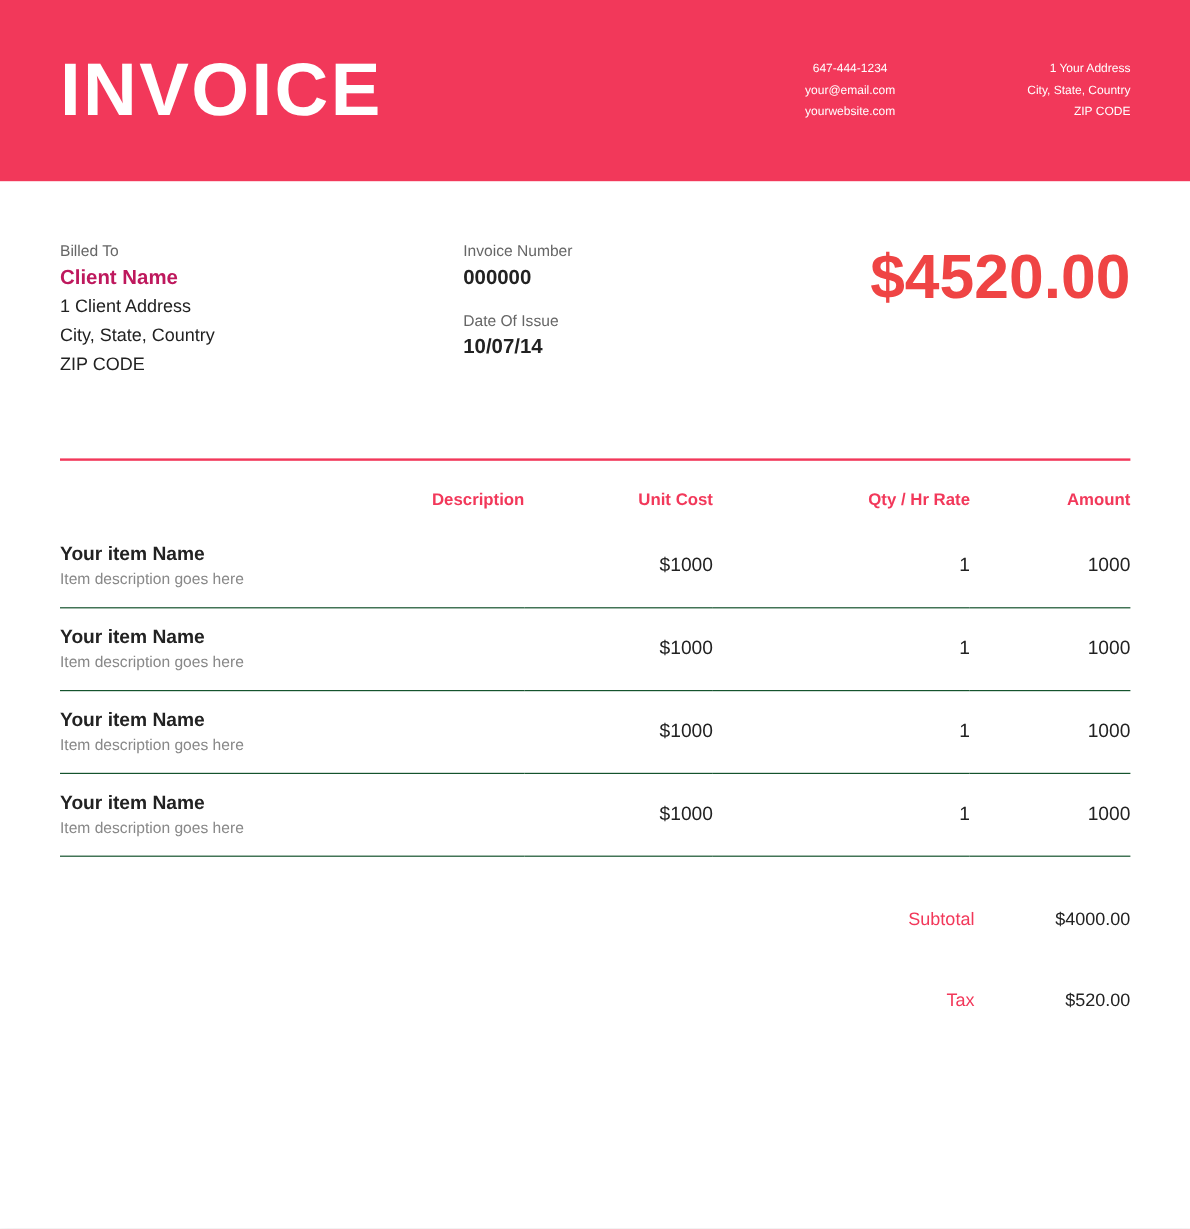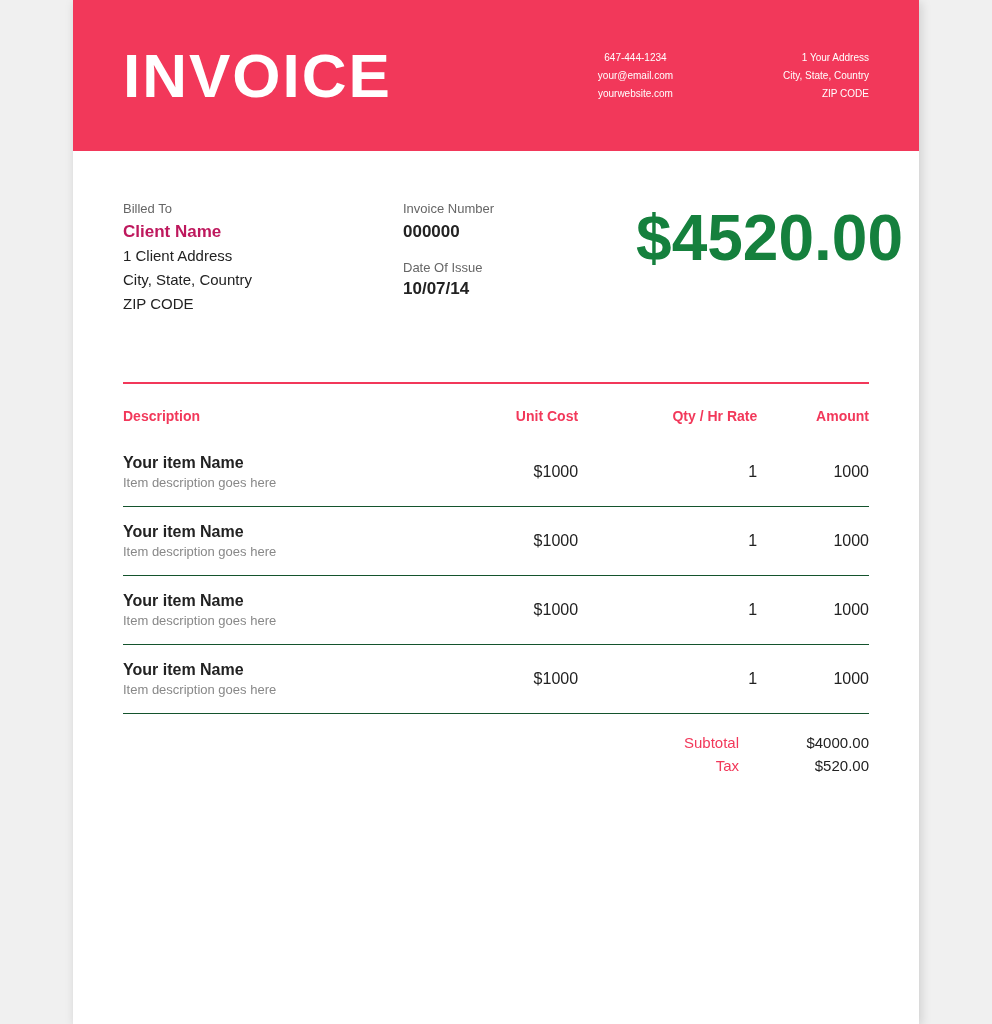--- a/index.html
+++ b/index.html
@@ -5,21 +5,21 @@
     * { margin: 0; padding: 0; box-sizing: border-box; }
     body {
       font-family: 'Arial', sans-serif;
       background: #f0f0f0;
       display: flex;
       justify-content: center;
       align-items: flex-start;
       min-height: 100vh;
     }
     .invoice-wrapper {
-      width: 846px;
+      width: 992px;
       min-height: 1024px;
       background: #fff;
       box-shadow: 2px 2px 10px rgba(0,0,0,0.15);
     }
     
     .invoice-header {
       background: #f2385a;
       padding: 40px 50px;
       display: flex;
       align-items: center;
@@ -96,41 +96,41 @@
       font-size: 17px;
       font-weight: 600;
       color: #222;
     }
     .total-label {
       font-size: 13px;
       color: #666;
       margin-bottom: 6px;
     }
     .total-amount {
-      font-size: 64px;
-      font-weight: 700;
-      color: #15803d;
+      font-size: 52px;
+      font-weight: 700;
+      color: #ef4444;
     }
 
     
     .invoice-table {
       width: 100%;
       border-collapse: collapse;
       margin-top: 10px;
     }
     .table-divider {
       border-top: 2px solid #f2385a;
       margin-bottom: 0;
     }
     .invoice-table thead tr th {
       padding: 14px 0 14px 0;
       font-size: 14px;
       font-weight: 600;
       color: #f2385a;
-      text-align: left;
+      text-align: right;
       border-bottom: none;
     }
     .invoice-table thead tr th.col-unit-cost,
     .invoice-table thead tr th.col-qty,
     .invoice-table thead tr th.col-amount {
       text-align: right;
     }
     .invoice-table tbody tr {
       border-bottom: 1px solid #14532d;
     }
@@ -152,22 +152,23 @@
       text-align: right;
       font-size: 16px;
       color: #222;
       vertical-align: middle !important;
     }
     
     .totals-section {
       display: flex;
       flex-direction: column;
       align-items: flex-end;
-      margin-top: 20px;
+      margin-top: 44px;
       padding-right: 0;
+      gap: 44px;
     }
     .totals-row {
       display: flex;
       justify-content: flex-end;
       align-items: center;
       width: 340px;
       margin-bottom: 6px;
     }
     .totals-label {
       font-size: 15px;

